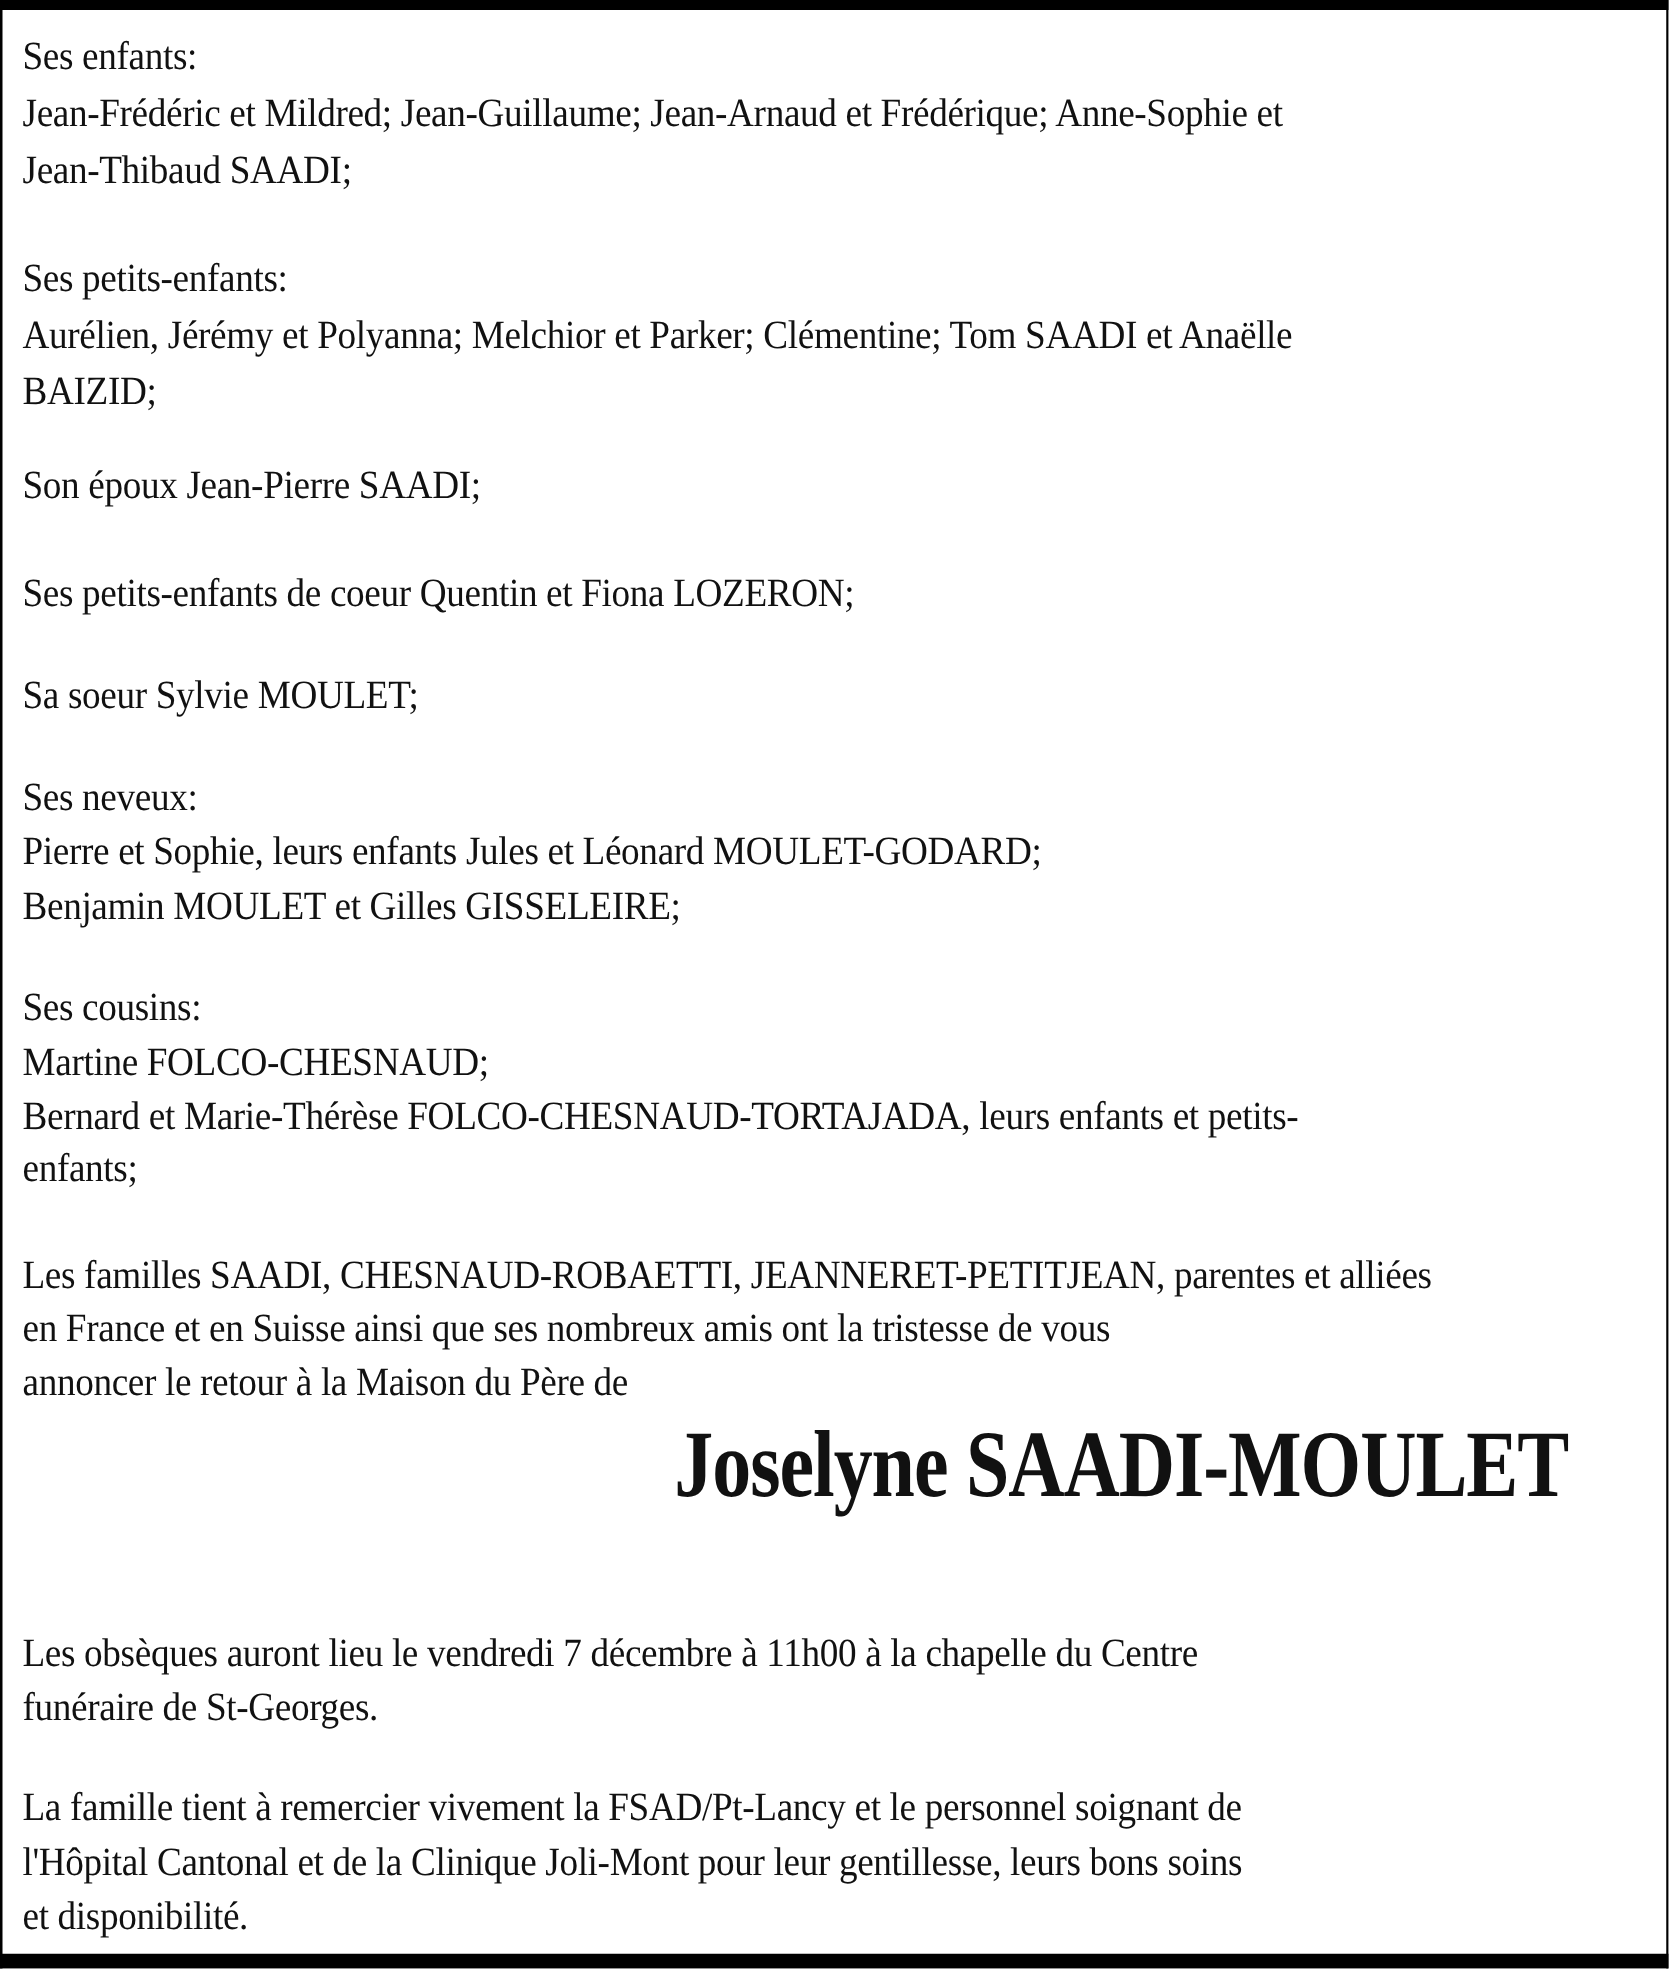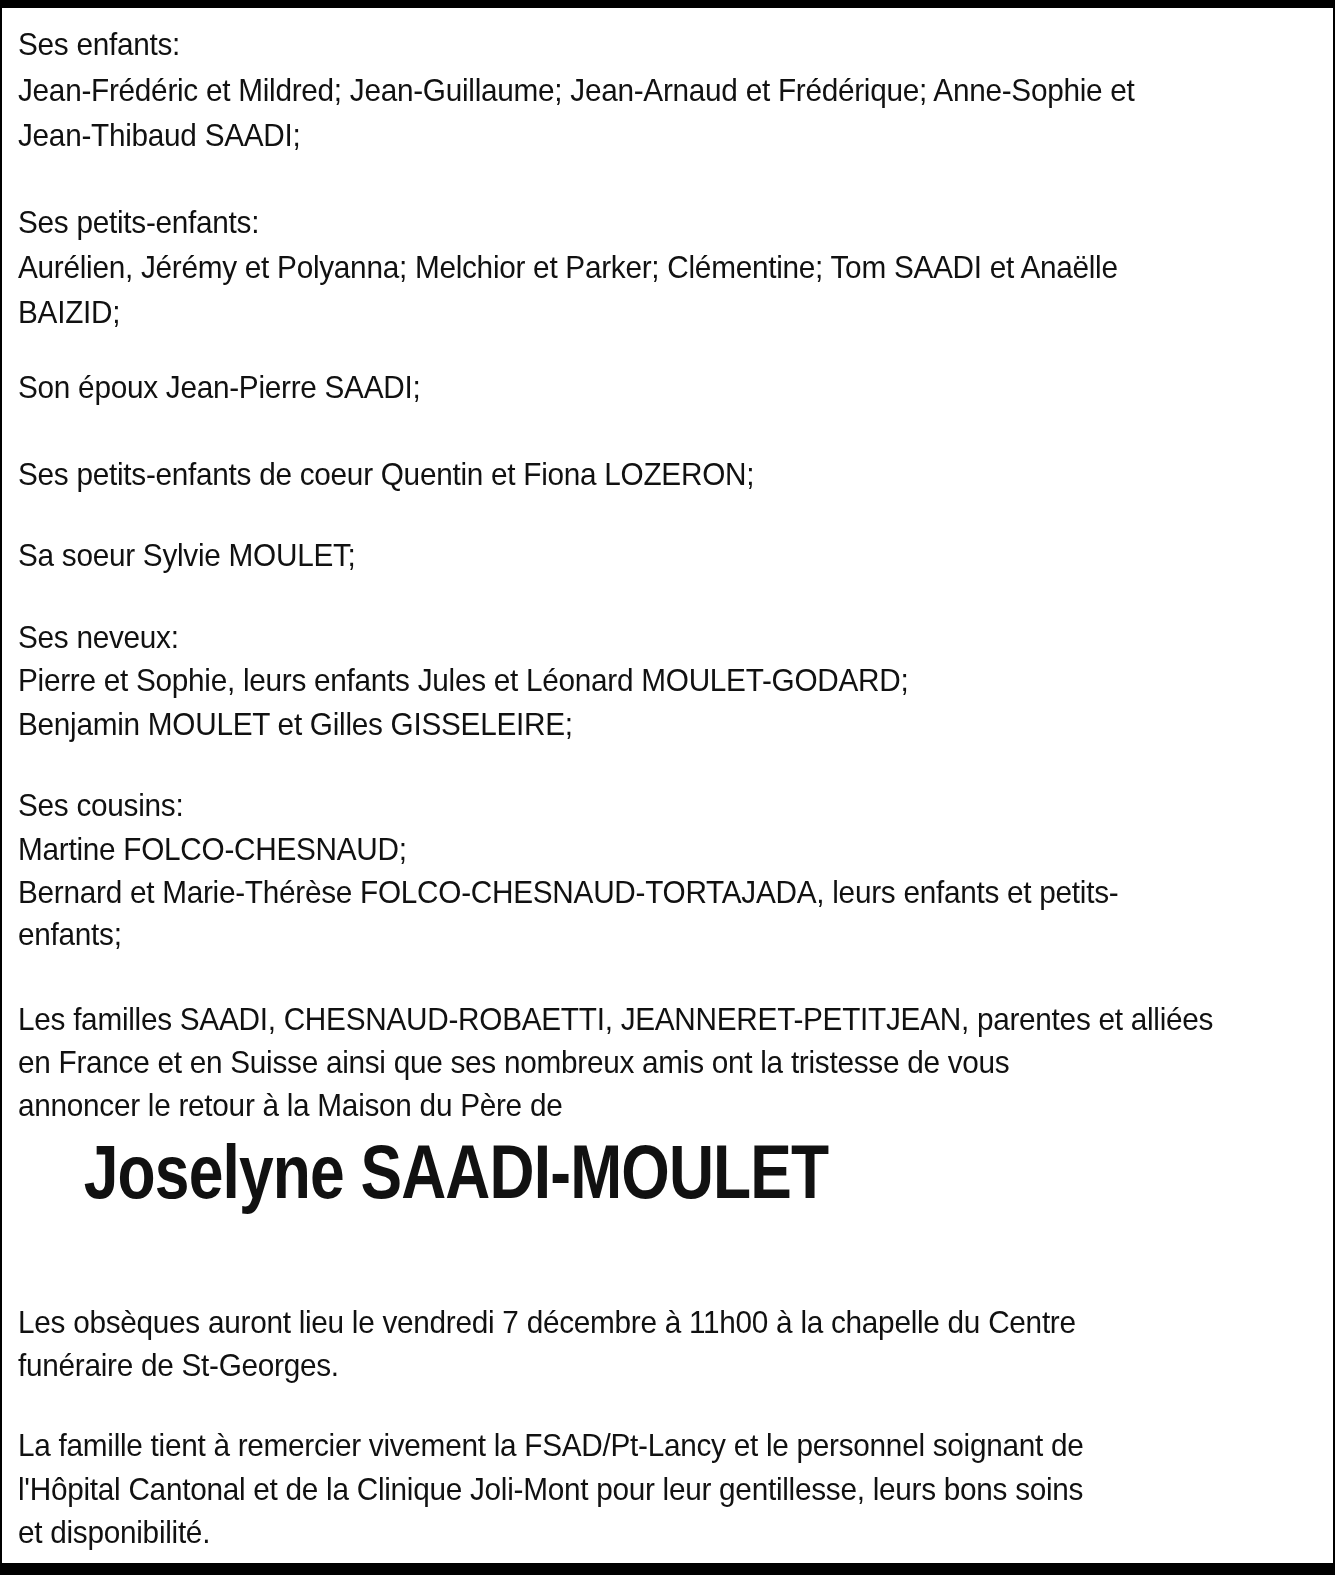--- a/index.html
+++ b/index.html
@@ -6,21 +6,21 @@
     margin: 0;
     padding: 0;
     background: #ffffff;
   }
   .page {
     position: relative;
     width: 1335px;
     height: 1575px;
     background: var(--background, #ffffff);
     overflow: hidden;
-    font-family: Liberation Sans, sans-serif;
+    font-family: Liberation Serif, serif;
     color: var(--text, #111111);
   }
   
   .frame-top    { position: absolute; top: 0; left: 0; right: 0; height: 8px;  background: var(--frame, #000000); }
   .frame-bottom { position: absolute; bottom: 0; left: 0; right: 0; height: 12px; background: var(--frame, #000000); }
   .frame-left   { position: absolute; top: 0; bottom: 0; left: 0;  width: 2px; background: var(--frame, #000000); }
   .frame-right  { position: absolute; top: 0; bottom: 0; right: 0; width: 2px; background: var(--frame, #000000); }
 
   
   .ln {
@@ -30,21 +30,21 @@
     line-height: 40px;
     white-space: pre;
     transform: scaleX(0.93);
     transform-origin: 0 50%;
     letter-spacing: -0.3px;
   }
   .center-wrap {
     position: absolute;
     left: 2px;
     right: 2px;
-    text-align: left;
+    text-align: right;
   }
   .deceased-name {
     display: inline-block;
     font-size: 76px;
     line-height: 84px;
     font-weight: bold;
     white-space: pre;
     transform: scaleX(0.82);
     transform-origin: 50% 50%;
     letter-spacing: -1px;

